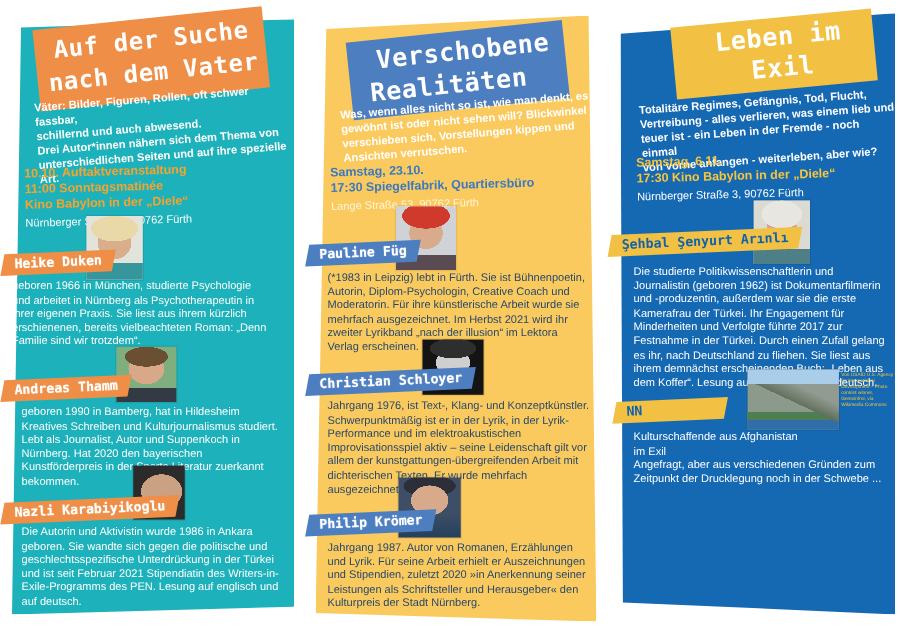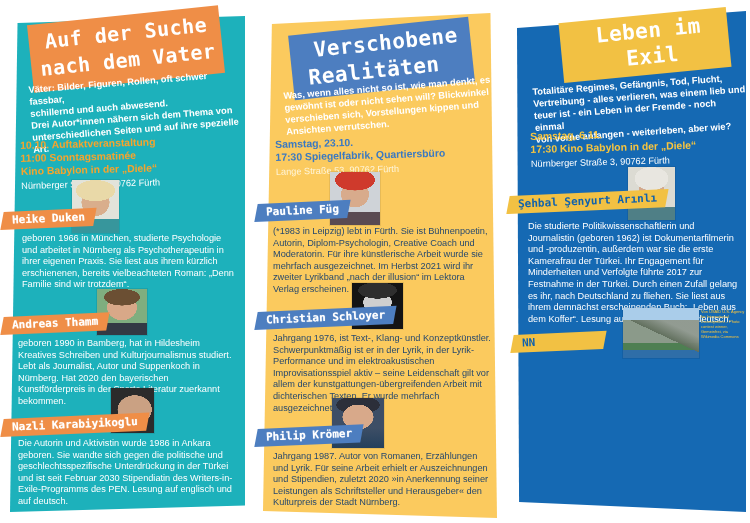--- a/index.html
+++ b/index.html
@@ -105,31 +105,31 @@
     <div class="event e1">
       <strong>10.10. Auftaktveranstaltung</strong>
       <strong>11:00 Sonntagsmatinée</strong>
       <strong>Kino Babylon in der „Diele“</strong>
       <div class="addr">Nürnberger Straße 3, 90762 Fürth</div>
     </div>
 
     <div class="photo ph-heike"></div>
     <div class="tag tag-o" style="left:2px;top:212px;">
       <span>Heike Duken</span></div>
-    <div class="bio bio-w" style="left:22px;top:233px;width:214px;">geboren 1966 in München, studierte Psychologie und arbeitet in Nürnberg als Psychotherapeutin in ihrer eigenen Praxis. Sie liest aus ihrem kürzlich erschienenen, bereits vielbeachteten Roman: „Denn Familie sind wir trotzdem“.</div>
+    <div class="bio bio-w" style="left:10px;top:233px;width:214px;">geboren 1966 in München, studierte Psychologie und arbeitet in Nürnberg als Psychotherapeutin in ihrer eigenen Praxis. Sie liest aus ihrem kürzlich erschienenen, bereits vielbeachteten Roman: „Denn Familie sind wir trotzdem“.</div>
 
     <div class="photo ph-andreas"></div>
     <div class="tag tag-o" style="left:2px;top:317px;">
       <span>Andreas Thamm</span></div>
     <div class="bio bio-w" style="left:18px;top:338px;width:214px;">geboren 1990 in Bamberg, hat in Hildesheim Kreatives Schreiben und Kulturjournalismus studiert. Lebt als Journalist, Autor und Suppenkoch in Nürnberg. Hat 2020 den bayerischen Kunstförderpreis in der Sparte Literatur zuerkannt bekommen.</div>
 
     <div class="photo ph-nazli"></div>
     <div class="tag tag-o" style="left:2px;top:419px;">
       <span>Nazli Karabiyikoglu</span></div>
-    <div class="bio bio-w" style="left:18px;top:438px;width:215px;">Die Autorin und Aktivistin wurde 1986 in Ankara geboren. Sie wandte sich gegen die politische und geschlechtsspezifische Unterdrückung in der Türkei und ist seit Februar 2030 Stipendiatin des Writers-in-Exile-Programms des PEN. Lesung auf englisch und auf deutsch.</div>
+    <div class="bio bio-w" style="left:18px;top:438px;width:215px;">Die Autorin und Aktivistin wurde 1986 in Ankara geboren. Sie wandte sich gegen die politische und geschlechtsspezifische Unterdrückung in der Türkei und ist seit Februar 2021 Stipendiatin des Writers-in-Exile-Programms des PEN. Lesung auf englisch und auf deutsch.</div>
   </section>
 
   <section class="panel">
     <div class="shape c2-bg"></div>
     <div class="banner b2">
       <div class="l1">Verschobene</div>
       <div class="l2">Realitäten</div>
     </div>
     <div class="intro i2">Was, wenn alles nicht so ist, wie man denkt, es
 gewöhnt ist oder nicht sehen will? Blickwinkel
@@ -175,15 +175,18 @@
 
     <div class="photo ph-sehbal"></div>
     <div class="tag tag-y" style="left:508px;top:196px;">
       <span>Şehbal Şenyurt Arınlı</span></div>
     <div class="bio bio-w" style="left:528px;top:221px;width:214px;">Die studierte Politikwissenschaftlerin und Journalistin (geboren 1962) ist Dokumentarfilmerin und -produzentin, außerdem war sie die erste Kamerafrau der Türkei. Ihr Engagement für Minderheiten und Verfolgte führte 2017 zur Festnahme in der Türkei. Durch einen Zufall gelang es ihr, nach Deutschland zu fliehen. Sie liest aus ihrem demnächst erscheinenden Buch: „Leben aus dem Koffer“. Lesung auf türkisch und auf deutsch.</div>
 
     <div class="photo ph-mountains"></div>
     <div class="credit">Von USAID U.S. Agency for International Development – Photo contest winner, Gemeinfrei, via Wikimedia Commons</div>
     <div class="tag tag-y" style="left:512px;top:335px;padding-right:70px;">
       <span>NN</span></div>
+    <div class="bio bio-w pre" style="left:528px;top:359px;width:216px;">Kulturschaffende aus Afghanistan
+im Exil
+Angefragt, aber aus verschiedenen Gründen zum Zeitpunkt der Drucklegung noch in der Schwebe ...</div>
   </section>
 
 </div>
 
 </body></html>

